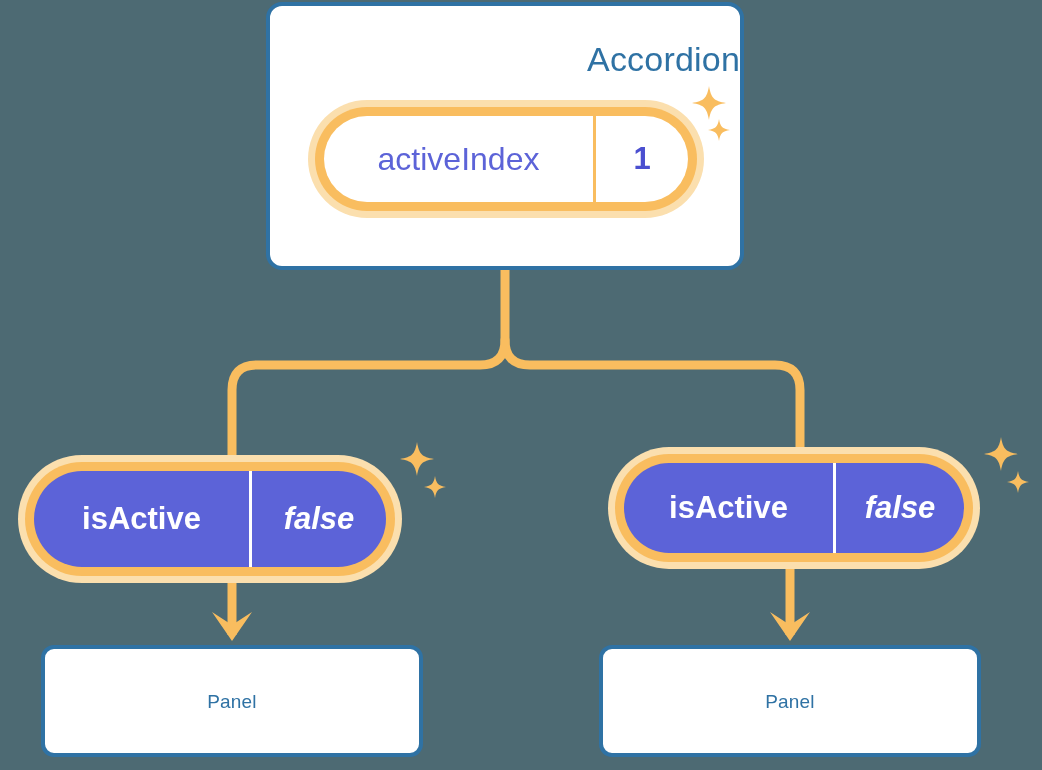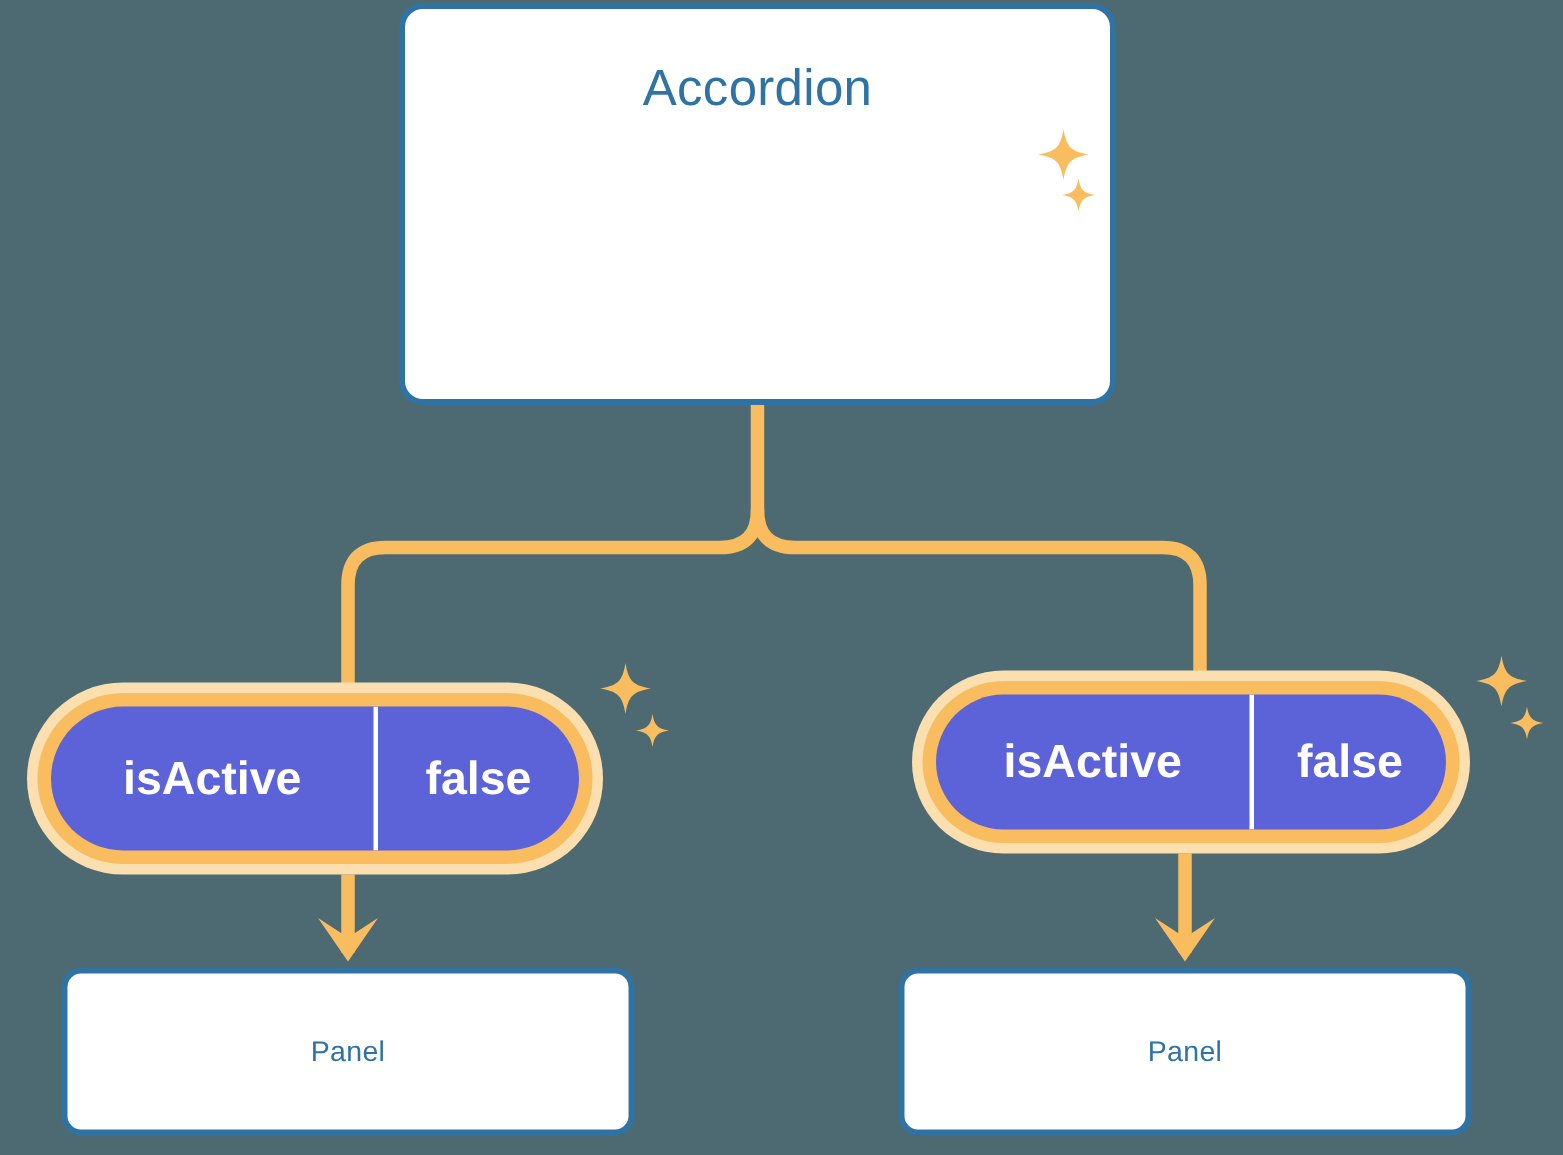--- a/index.html
+++ b/index.html
@@ -34,21 +34,21 @@
     position: absolute;
     background: #ffffff;
     border: 4px solid #2f72a4;
     border-radius: 14px;
     box-sizing: border-box;
   }
   .card-title {
     color: #2f72a4;
     font-size: 34px;
     font-weight: 400;
-    text-align: center;
+    text-align: right;
     letter-spacing: 0.2px;
     line-height: 1;
     white-space: nowrap;
   }
 
   #accordion-card {
     left: 266px;
     top: 2px;
     width: 478px;
     height: 268px;
@@ -131,20 +131,21 @@
   .pill-purple .pill-key {
     color: #ffffff;
     font-size: 31px;
     font-weight: 700;
     border-right: 3px solid #ffffff;
   }
   .pill-purple .pill-val {
     color: #ffffff;
     font-size: 31px;
     font-weight: 700;
+    font-style: italic;
   }
 
   #pill-isactive-false {
     left: 18px;
     top: 455px;
     width: 384px;
     height: 128px;
   }
   #pill-isactive-false .pill-key { flex: 0 0 218px; }
   #pill-isactive-false .pill-val { flex: 1 1 auto; }
@@ -187,20 +188,28 @@
     <path d="M 212 612 L 232 641 L 252 612 L 232 625 Z" fill="#f9bd5f"></path>
 
     <path d="M 790 569 L 790 635" fill="none" stroke="#f9bd5f" stroke-width="9" stroke-linecap="butt"></path>
     <path d="M 770 612 L 790 641 L 810 612 L 790 625 Z" fill="#f9bd5f"></path>
   </svg>
 
   <div id="accordion-card" class="card">
     <div class="card-title">Accordion</div>
   </div>
 
+  <div id="pill-activeindex" class="pill-wrap">
+    <div class="pill-ring">
+      <div class="pill-body">
+        <div class="pill-key">activeIndex</div>
+        <div class="pill-val">1</div>
+      </div>
+    </div>
+  </div>
 
   <div id="sparkle-top-big" class="sparkle">
     <svg width="34" height="34" viewBox="0 0 34 34" aria-hidden="true">
       <path d="M17 0 C19 12 22 15 34 17 C22 19 19 22 17 34 C15 22 12 19 0 17 C12 15 15 12 17 0 Z" fill="#f9bd5f"></path>
     </svg>
   </div>
   <div id="sparkle-top-small" class="sparkle">
     <svg width="22" height="22" viewBox="0 0 22 22" aria-hidden="true">
       <path d="M11 0 C12.3 7.7 14.3 9.7 22 11 C14.3 12.3 12.3 14.3 11 22 C9.7 14.3 7.7 12.3 0 11 C7.7 9.7 9.7 7.7 11 0 Z" fill="#f9bd5f"></path>
     </svg>

